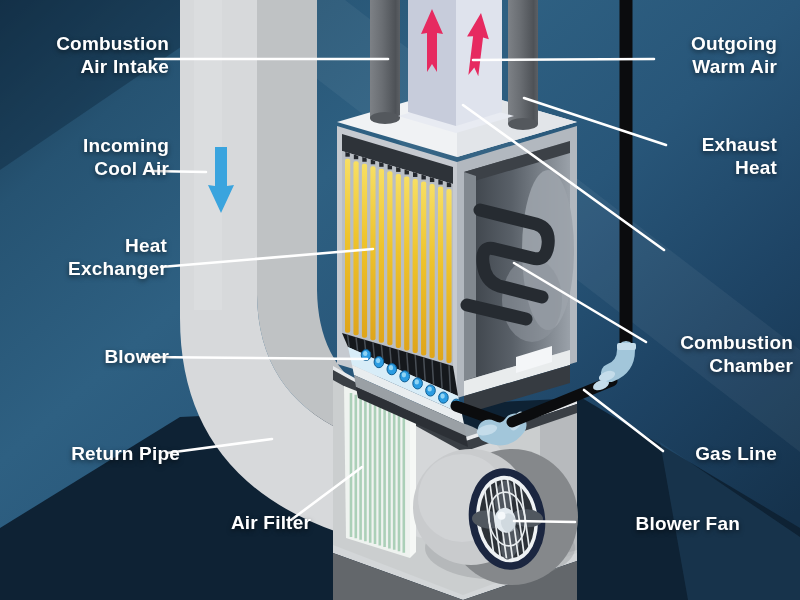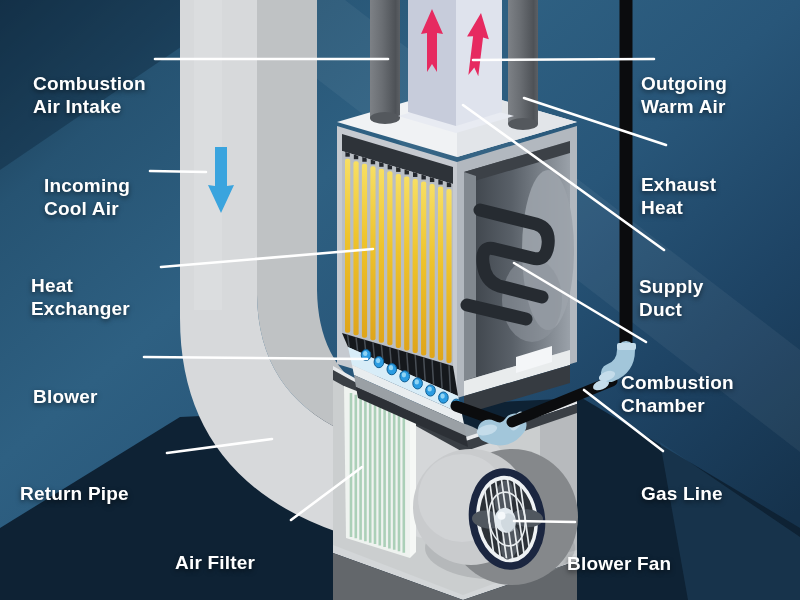--- a/index.html
+++ b/index.html
@@ -1,22 +1,22 @@
 <!DOCTYPE html>
 <html style="--c-label-text: #ffffff; --c-leader-line: #ffffff; --c-warm-air-arrow: #e62a60; --c-cool-air-arrow: #3aa4de; --c-heat-exchanger-yellow: #efc32c; --c-burner-flame-blue: #2b9ce2; --c-air-filter-green: #abd0b8; --c-gas-line-black: #0b0c0e; --c-gas-fitting-blue: #a2c6da; --c-duct-gray: #d7d9db; --c-fan-ring-navy: #1b2640; --c-wall-blue: #2b5b7d; --c-floor-navy: #0e2234;"><head>
 <meta charset="utf-8">
 <style>
   html,body{margin:0;padding:0;background:#000;}
   #stage{position:relative;width:800px;height:600px;overflow:hidden;
          font-family:"Liberation Sans",sans-serif;}
   #scene{position:absolute;left:0;top:0;width:800px;height:600px;display:block;}
   .label{position:absolute;color:var(--c-label-text,#fff);
          font:700 19px/1.22 "Liberation Sans",sans-serif;
-         text-align:left;white-space:pre-line;
-         text-shadow:0 2px 5px rgba(0,0,0,.55);letter-spacing:.2px;margin-top:40px;}
+         text-align:right;white-space:pre-line;
+         text-shadow:0 2px 5px rgba(0,0,0,.55);letter-spacing:.2px;}
   .leader{stroke:var(--c-leader-line,#fff);stroke-width:2.6;stroke-linecap:round;}
   .arrow-warm{fill:var(--c-warm-air-arrow,#e62a60);}
   .arrow-cool{fill:var(--c-cool-air-arrow,#3aa4de);}
   .tube{fill:url(#tubeG);}
   .tubecap{fill:#23272d;}
   .grille-line{stroke:#5a616a;stroke-width:1.5;opacity:.75;}
   .flame{fill:var(--c-burner-flame-blue,#2b9ce2);stroke:#0f5e93;stroke-width:1;}
   .flame-core{fill:#90d4f4;}
   .filter-stripe{stroke:var(--c-air-filter-green,#abd0b8);stroke-width:2.6;}
   .fan-bar{stroke:#e9edef;stroke-width:1.7;fill:none;}
@@ -281,30 +281,28 @@
     <line class="leader" x1="666" y1="145" x2="524" y2="98"></line>
     <line class="leader" x1="664" y1="250" x2="463" y2="105"></line>
     <line class="leader" x1="646" y1="342" x2="514" y2="263"></line>
     <line class="leader" x1="663" y1="451" x2="584" y2="390"></line>
     <line class="leader" x1="575" y1="522" x2="514" y2="521"></line>
   </g>
 </svg>
 
   <div class="label" style="left:33px;top:32px;width:136px">Combustion
 Air Intake</div>
-  <div class="label" style="left:44px;top:134px;width:136px">Incoming
+  <div class="label" style="left:33px;top:134px;width:136px">Incoming
 Cool Air</div>
   <div class="label" style="left:31px;top:234px;width:136px">Heat
 Exchanger</div>
   <div class="label" style="left:33px;top:345px;width:136px">Blower</div>
   <div class="label" style="left:20px;top:442px;width:160px">Return Pipe</div>
   <div class="label" style="left:175px;top:511px;width:136px">Air Filter</div>
   <div class="label" style="left:641px;top:32px;width:136px">Outgoing
 Warm Air</div>
   <div class="label" style="left:641px;top:133px;width:136px">Exhaust
 Heat</div>
-  <div class="label" style="left:639px;top:235px;width:136px">Supply
-Duct</div>
   <div class="label" style="left:621px;top:331px;width:172px">Combustion
 Chamber</div>
   <div class="label" style="left:641px;top:442px;width:136px">Gas Line</div>
-  <div class="label" style="left:567px;top:512px;width:148px">Blower Fan</div>
+  <div class="label" style="left:592px;top:512px;width:148px">Blower Fan</div>
 </div>
 
 </body></html>

